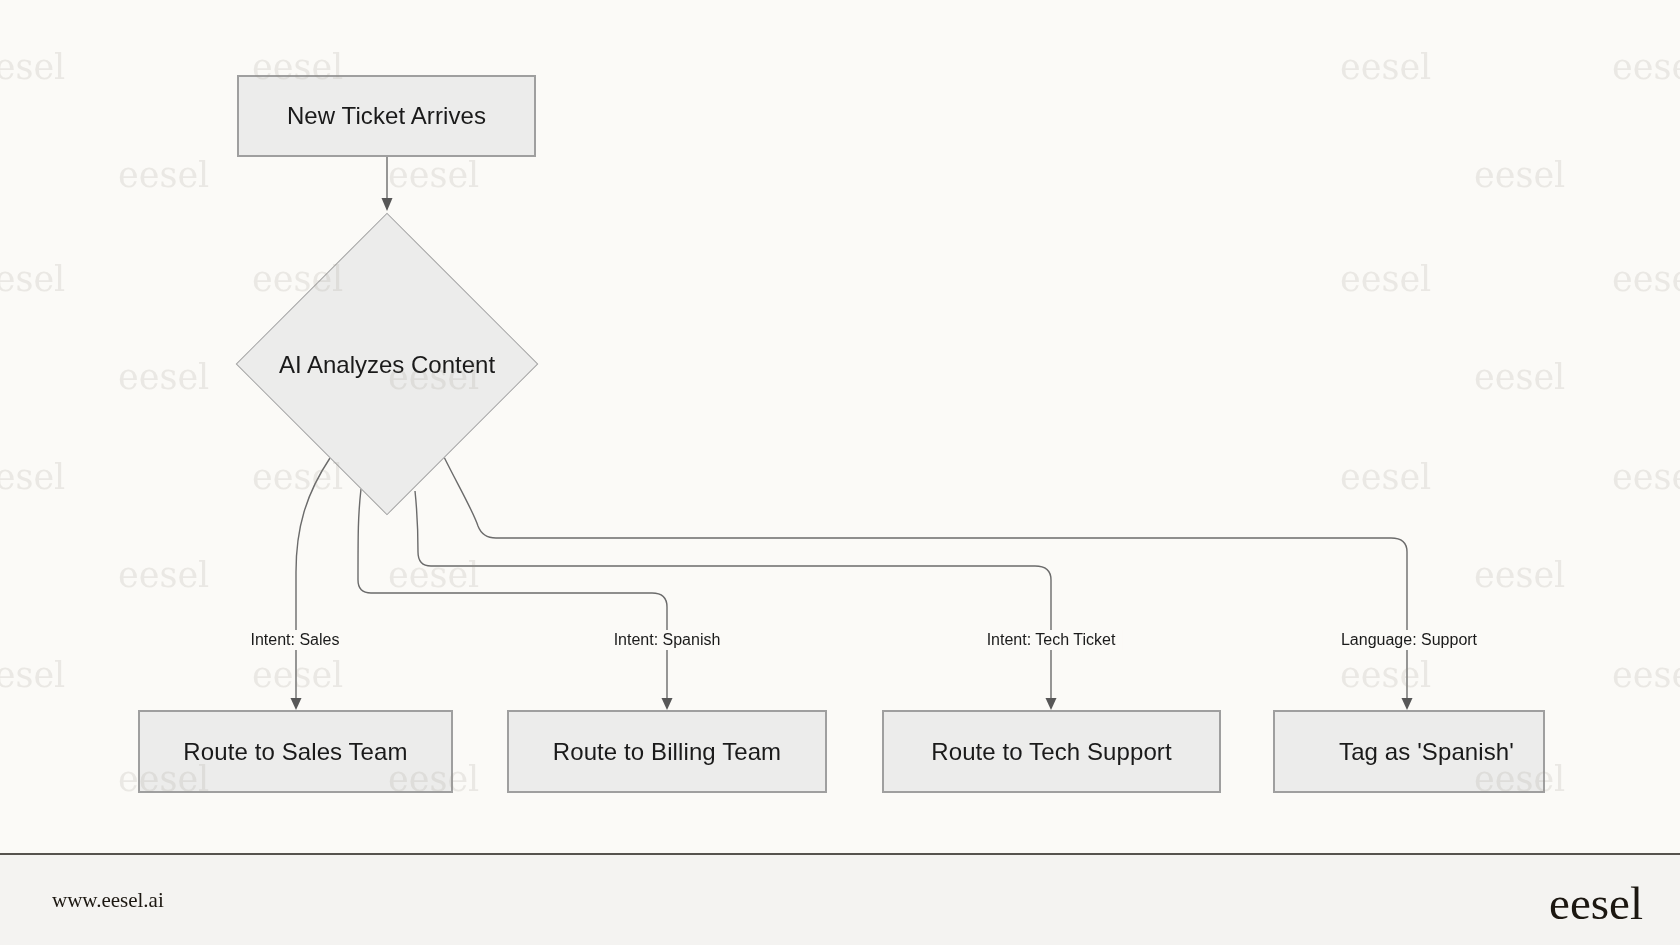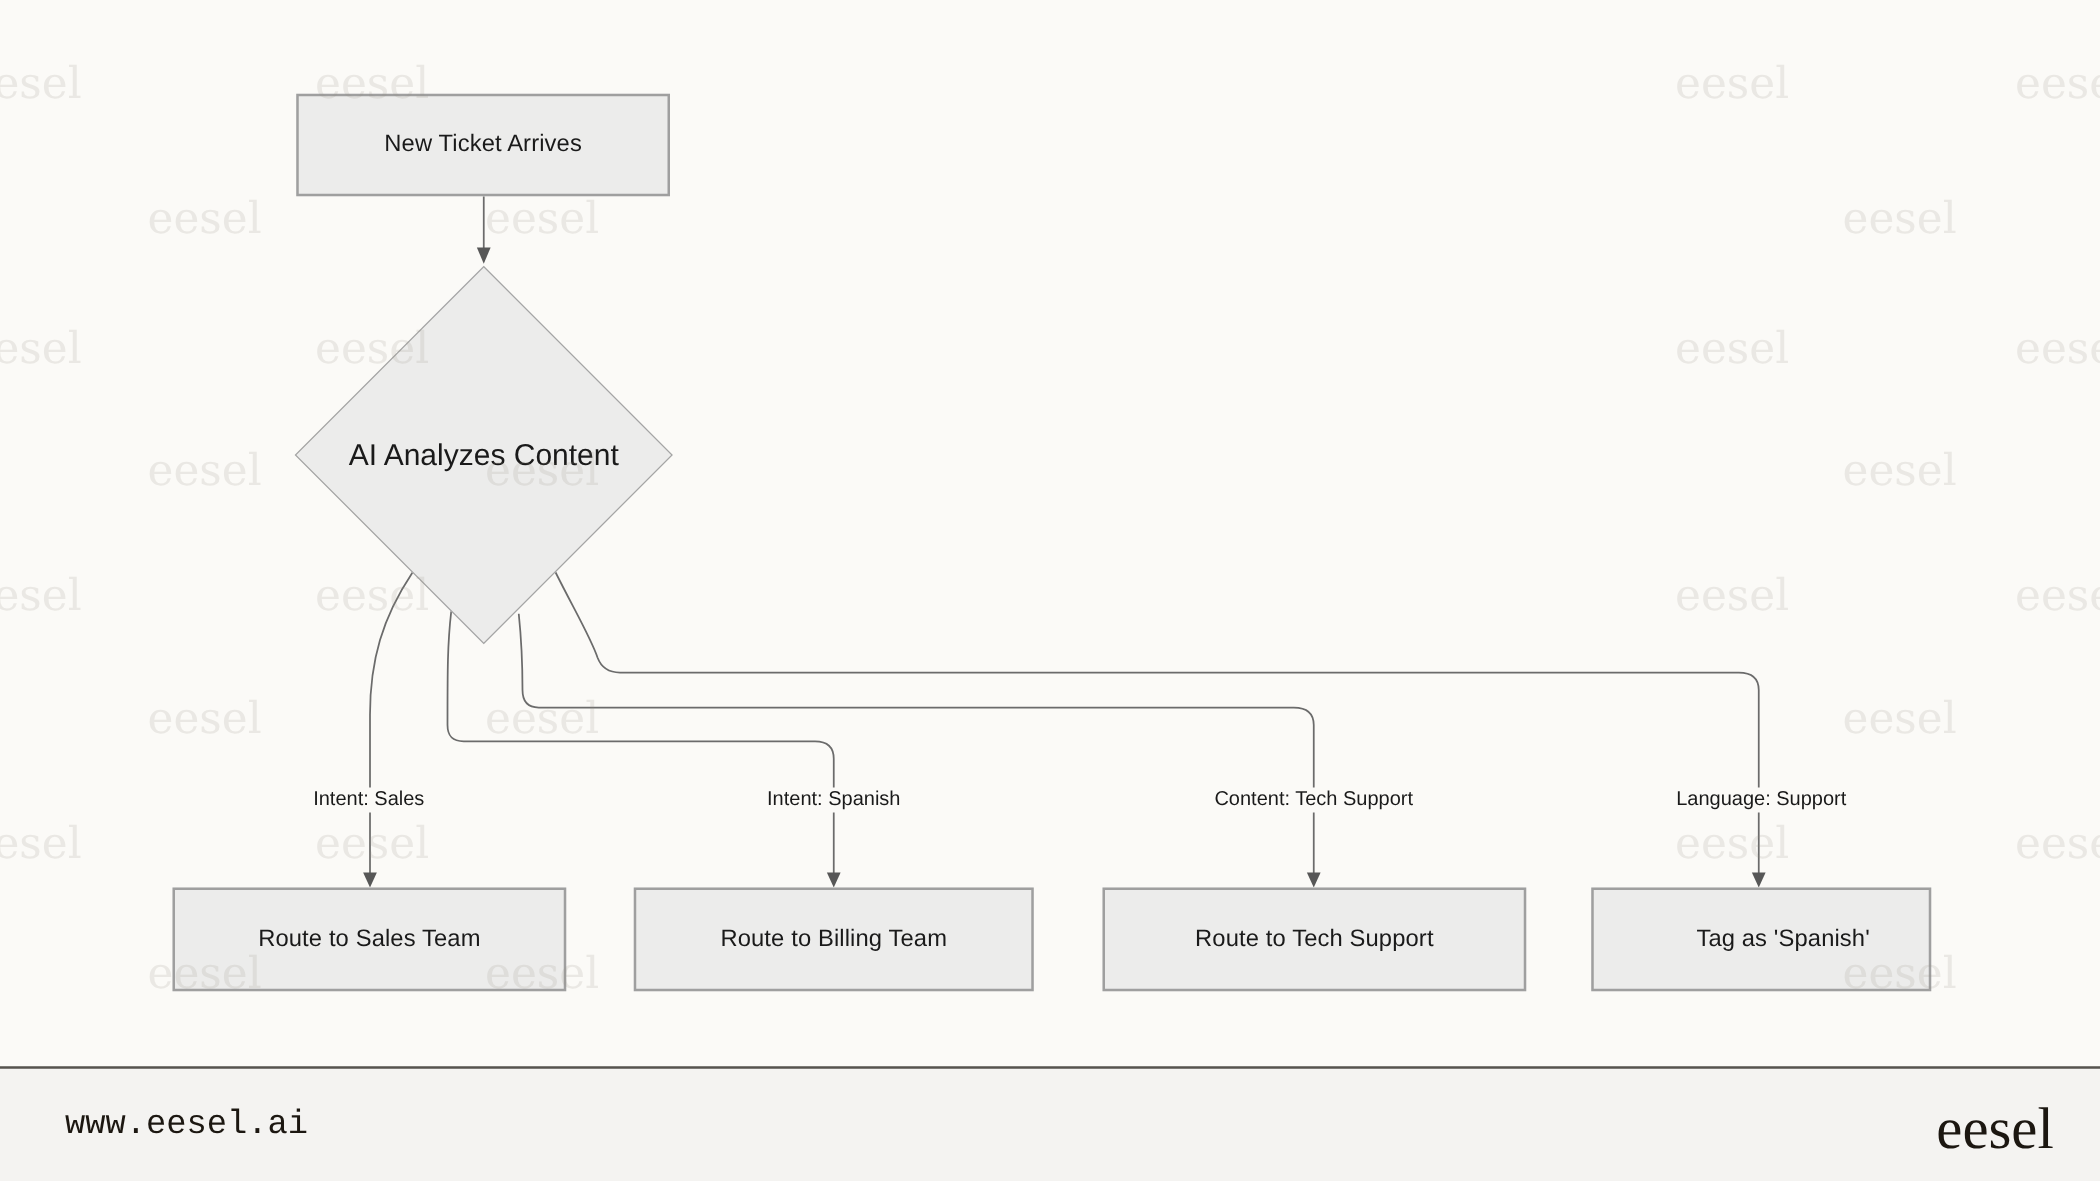--- a/index.html
+++ b/index.html
@@ -19,21 +19,21 @@
   .canvas{
     position:relative;width:1680px;height:945px;overflow:hidden;
     background:var(--bg);
     font-family:"Liberation Sans","DejaVu Sans",sans-serif;
     color:var(--ink);
   }
   .connectors{position:absolute;left:0;top:0;z-index:1;}
   .node{
     position:absolute;display:flex;align-items:center;justify-content:center;
     background:var(--node-fill);border:2px solid var(--node-border);
-    font-size:19px;letter-spacing:0.1px;z-index:2;text-align:center;
+    font-size:24px;letter-spacing:0.1px;z-index:2;text-align:center;
   }
   .diamond-shape{
     position:absolute;left:280px;top:257px;width:214px;height:214px;
     background:var(--node-fill);border:1.6px solid #a4a4a4;
     transform:rotate(45deg);z-index:2;
   }
   .diamond-label{
     position:absolute;left:277px;top:351px;width:220px;
     text-align:center;font-size:24px;z-index:2;
   }
@@ -47,22 +47,22 @@
     position:absolute;font-family:"DejaVu Serif","Liberation Serif",serif;
     font-size:35px;line-height:1;color:var(--wm);white-space:nowrap;
   }
   .footer{
     position:absolute;left:0;top:853px;width:1680px;height:92px;
     background:var(--footer-bg);border-top:2px solid var(--divider);
     display:flex;align-items:center;justify-content:space-between;
     padding:0 37px 0 52px;z-index:4;
   }
   .footer-url{
-    font-family:Liberation Mono, monospace;
-    font-size:27px;color:var(--footer-ink);
+    font-family:Liberation Serif, serif;
+    font-size:21px;color:var(--footer-ink);
   }
   .footer-logo{
     font-family:"Liberation Serif","DejaVu Serif",serif;
     font-size:47px;color:var(--footer-ink);transform:translateY(3px);
   }
 </style>
 </head>
 <body>
 
 <div class="canvas">
@@ -86,21 +86,21 @@
 
   <div class="node" style="left:237px;top:75px;width:299px;height:82px;">
     <span>New Ticket Arrives</span>
   </div>
 
   <div class="diamond-shape"></div>
   <div class="diamond-label">AI Analyzes Content</div>
 
   <div class="edge-label" style="left:295px;">Intent: Sales</div>
   <div class="edge-label" style="left:667px;">Intent: Spanish</div>
-  <div class="edge-label" style="left:1051px;">Content: Tech Support</div>
+  <div class="edge-label" style="left:1051px;">Intent: Tech Ticket</div>
   <div class="edge-label" style="left:1409px;">Language: Support</div>
 
   <div class="node" style="left:138px;top:710px;width:315px;height:83px;">
     <span>Route to Sales Team</span>
   </div>
   <div class="node" style="left:882px;top:710px;width:339px;height:83px;">
     <span>Route to Tech Support</span>
   </div>
   <div class="node" style="left:507px;top:710px;width:320px;height:83px;">
     <span>Route to Billing Team</span>

